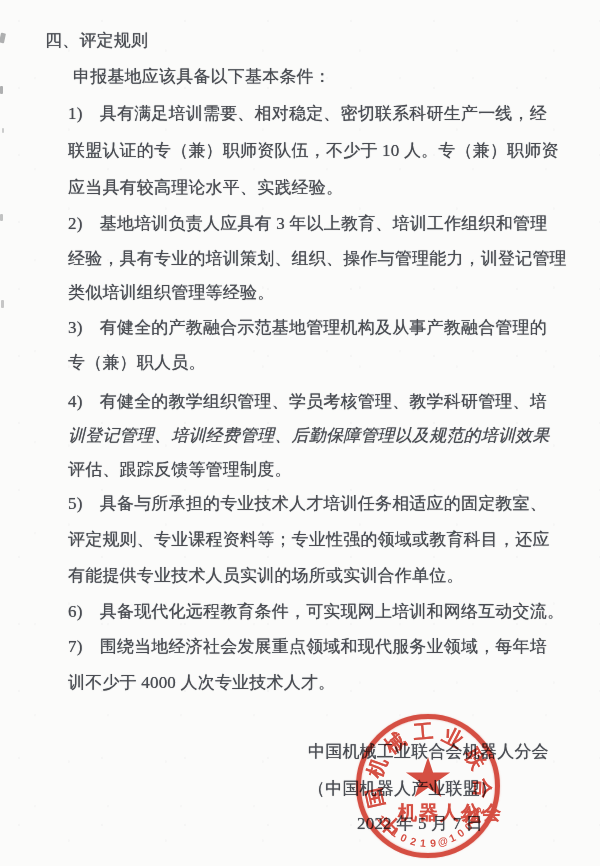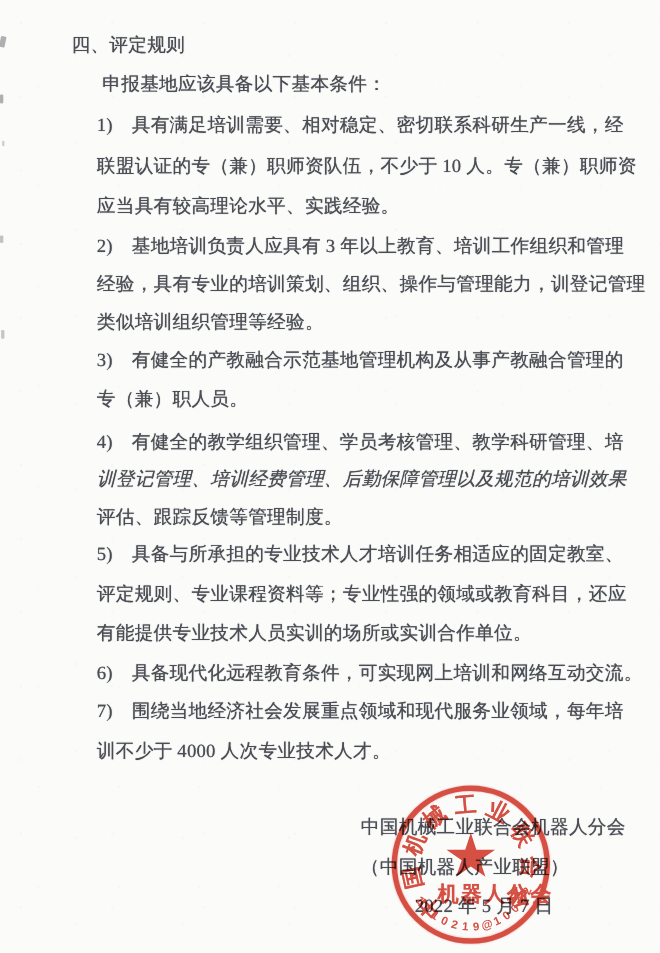--- a/index.html
+++ b/index.html
@@ -17,21 +17,20 @@
       #fbfbfa;
     background-size:83px 67px,97px 79px,73px 91px,auto;
   }
   
   .tline{
     position:absolute;white-space:nowrap;
     font-size:17px;line-height:23px;
     color:#4a4d53;
     text-shadow:0 0 0.8px rgba(74,77,83,0.85);
     letter-spacing:0.2px;
-    margin-left:20px;
   }
   
   .speck{position:absolute;background:#3c3e42;opacity:.4;border-radius:1px;}
   .speck.s1{left:0;top:33px;width:5px;height:10px;transform:rotate(12deg);}
   .speck.s2{left:0;top:86px;width:3px;height:8px;}
   .speck.s3{left:2px;top:128px;width:2px;height:5px;opacity:.25;}
   .speck.s4{left:0;top:214px;width:3px;height:7px;opacity:.3;}
   .speck.s5{left:1px;top:300px;width:3px;height:8px;opacity:.28;}
   
   .seal{

